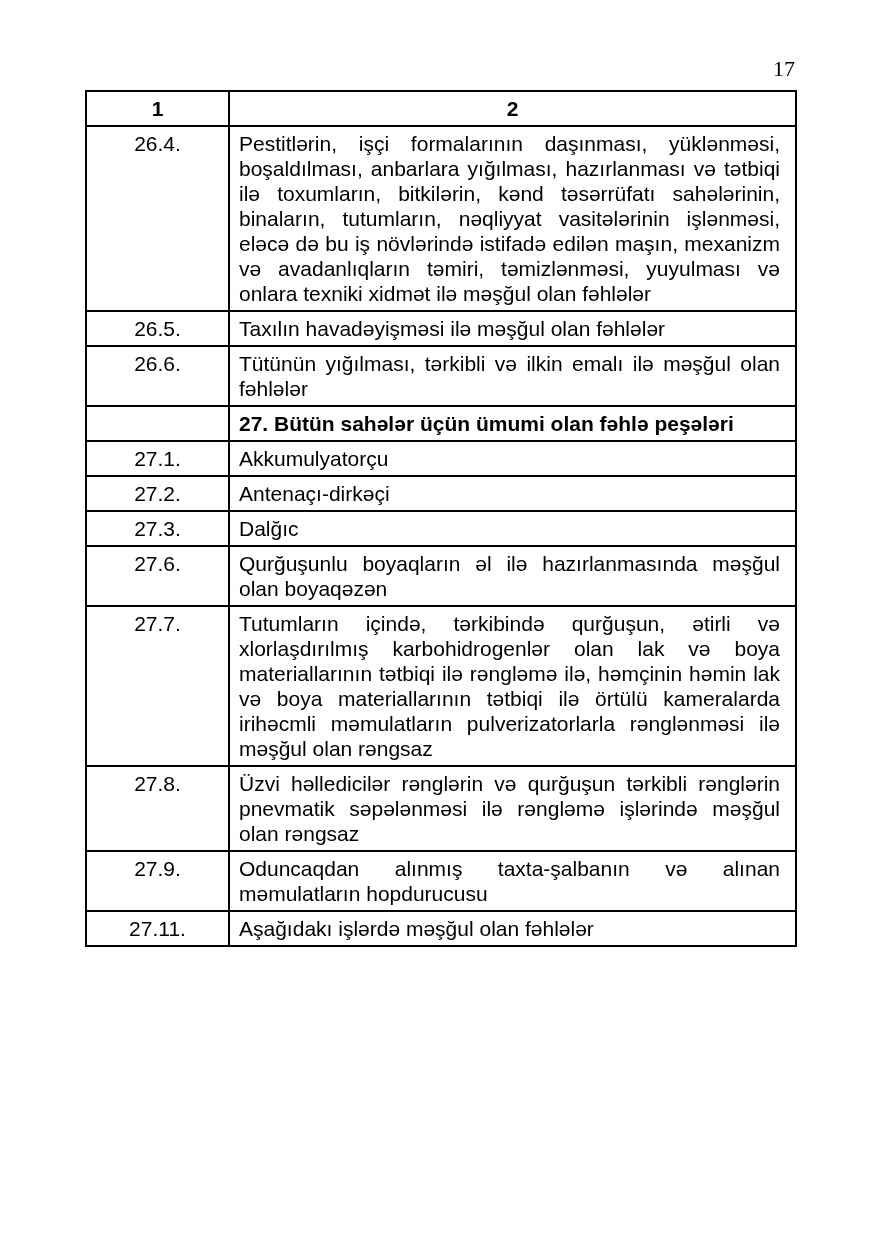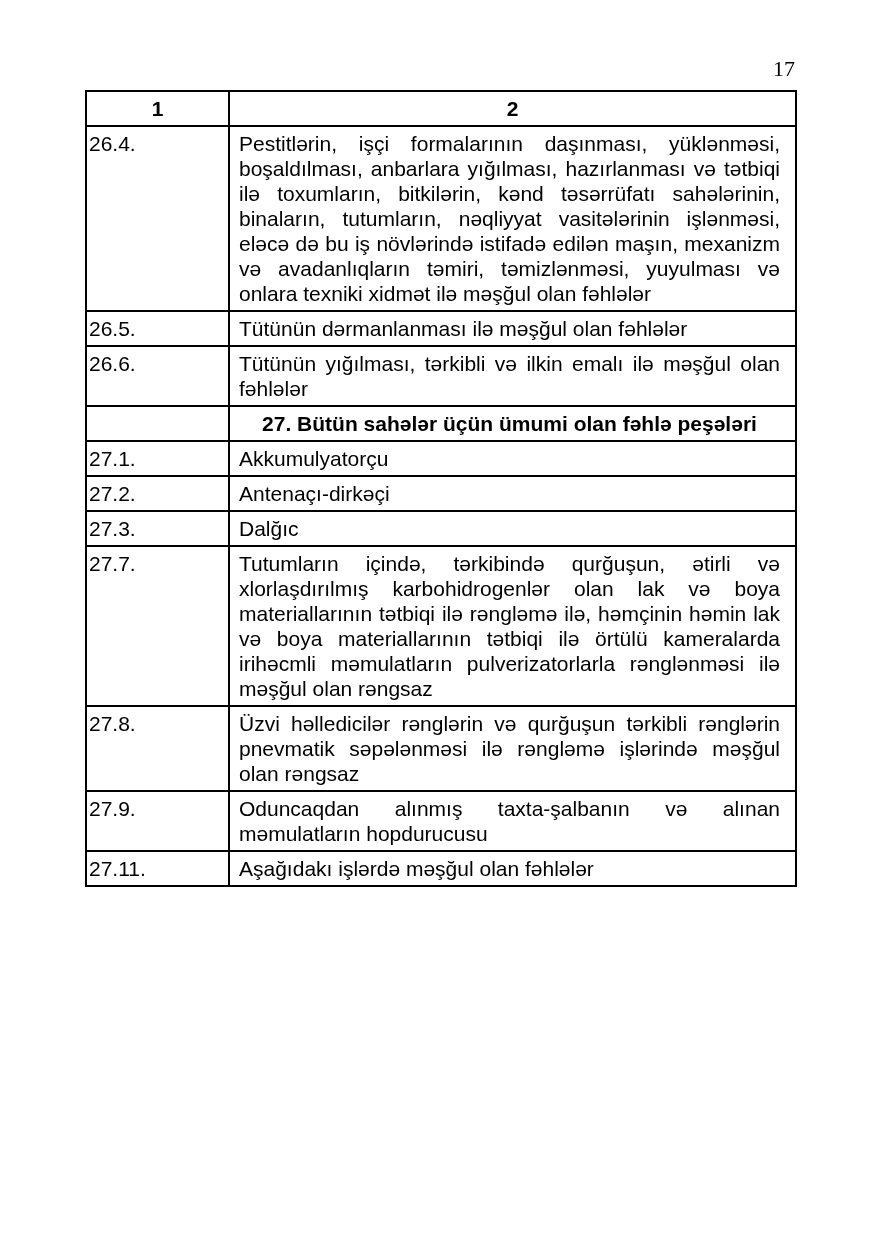--- a/index.html
+++ b/index.html
@@ -41,29 +41,29 @@
     line-height: 25px;
     vertical-align: top;
     overflow: hidden;
   }
   table.doc-table th {
     font-weight: bold;
     text-align: center;
     padding: 4px 4px;
   }
   td.num {
+    text-align: center;
     padding: 4px 2px;
     margin-top: 40px;
   }
   td.txt {
     text-align: justify;
     padding: 4px 15px 4px 9px;
   }
   tr.section td.txt {
-    text-align: center;
     font-weight: bold;
   }
 </style>
 </head>
 <body>
 
 <div class="page">
   <div class="page-number">17</div>
 
   <table class="doc-table">
@@ -77,21 +77,21 @@
         <th>2</th>
       </tr>
     </thead>
     <tbody>
         <tr>
           <td class="num">26.4.</td>
           <td class="txt">Pestitlərin, işçi formalarının daşınması, yüklənməsi, boşaldılması, anbarlara yığılması, hazırlanması və tətbiqi ilə toxumların, bitkilərin, kənd təsərrüfatı sahələrinin, binaların, tutumların, nəqliyyat vasitələrinin işlənməsi, eləcə də bu iş növlərində istifadə edilən maşın, mexanizm və avadanlıqların təmiri, təmizlənməsi, yuyulması və onlara texniki xidmət ilə məşğul olan fəhlələr</td>
         </tr>
         <tr>
           <td class="num">26.5.</td>
-          <td class="txt">Tütünün dərmanlanması ilə məşğul olan fəhlələr</td>
+          <td class="txt">Taxılın havadəyişməsi ilə məşğul olan fəhlələr</td>
         </tr>
         <tr>
           <td class="num">26.6.</td>
           <td class="txt">Tütünün yığılması, tərkibli və ilkin emalı ilə məşğul olan fəhlələr</td>
         </tr>
         <tr class="section">
           <td class="num"></td>
           <td class="txt">27. Bütün sahələr üçün ümumi olan fəhlə peşələri</td>
         </tr>
         <tr>
@@ -100,20 +100,24 @@
         </tr>
         <tr>
           <td class="num">27.2.</td>
           <td class="txt">Antenaçı-dirkəçi</td>
         </tr>
         <tr>
           <td class="num">27.3.</td>
           <td class="txt">Dalğıc</td>
         </tr>
         <tr>
+          <td class="num">27.6.</td>
+          <td class="txt">Qurğuşunlu boyaqların əl ilə hazırlanmasında məşğul olan boyaqəzən</td>
+        </tr>
+        <tr>
           <td class="num">27.7.</td>
           <td class="txt">Tutumların içində, tərkibində qurğuşun, ətirli və xlorlaşdırılmış karbohidrogenlər olan lak və boya materiallarının tətbiqi ilə rəngləmə ilə, həmçinin həmin lak və boya materiallarının tətbiqi ilə örtülü kameralarda irihəcmli məmulatların pulverizatorlarla rənglənməsi ilə məşğul olan rəngsaz</td>
         </tr>
         <tr>
           <td class="num">27.8.</td>
           <td class="txt">Üzvi həlledicilər rənglərin və qurğuşun tərkibli rənglərin pnevmatik səpələnməsi ilə rəngləmə işlərində məşğul olan rəngsaz</td>
         </tr>
         <tr>
           <td class="num">27.9.</td>
           <td class="txt">Oduncaqdan alınmış taxta-şalbanın və alınan məmulatların hopdurucusu</td>

